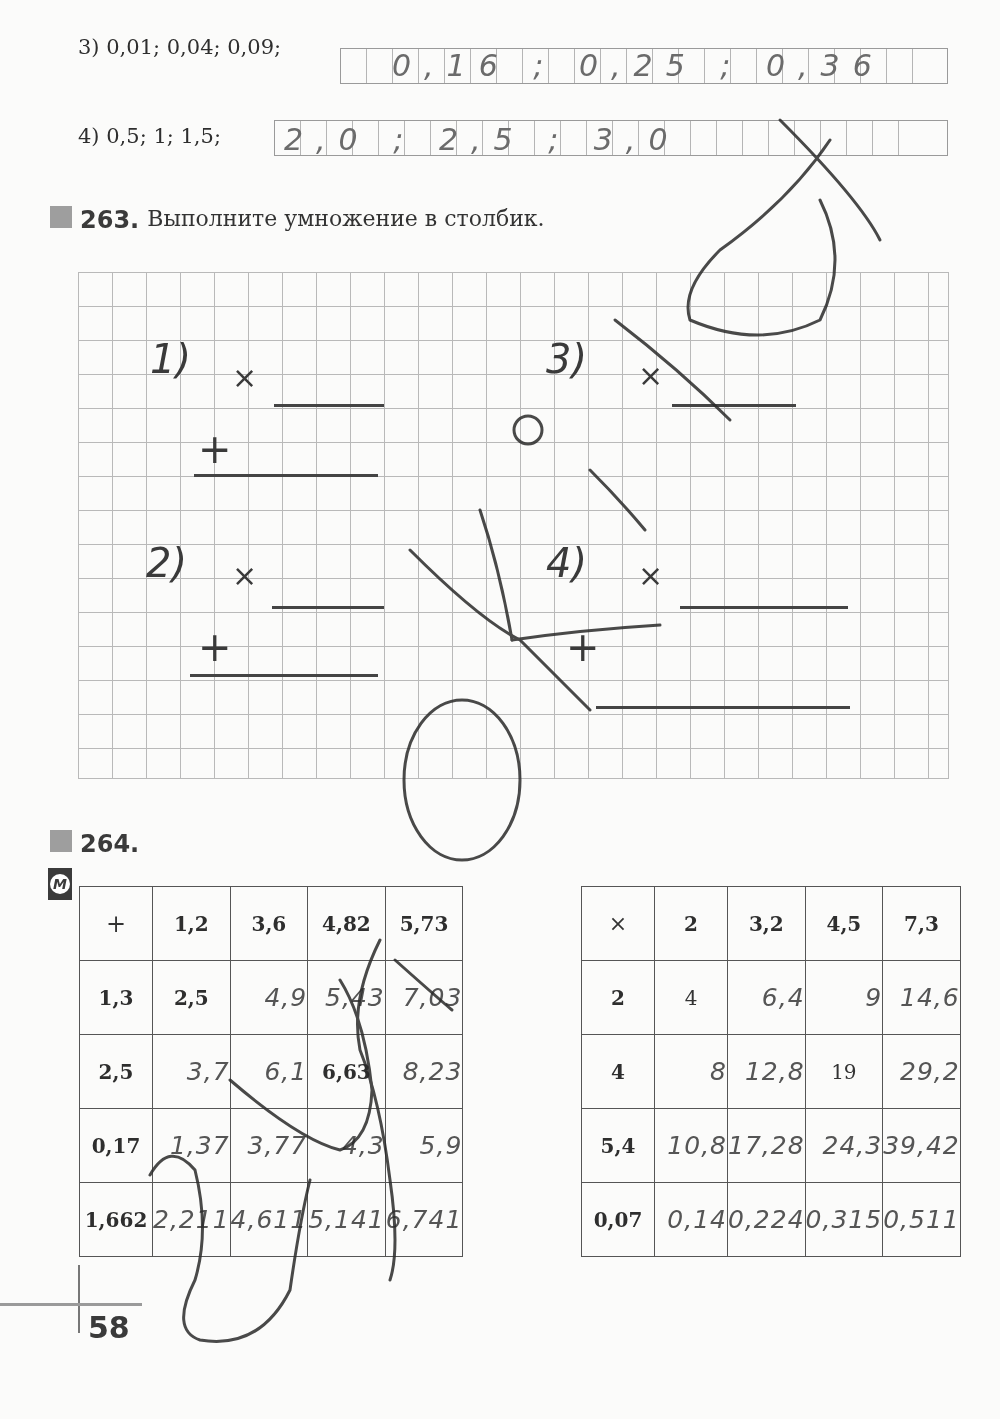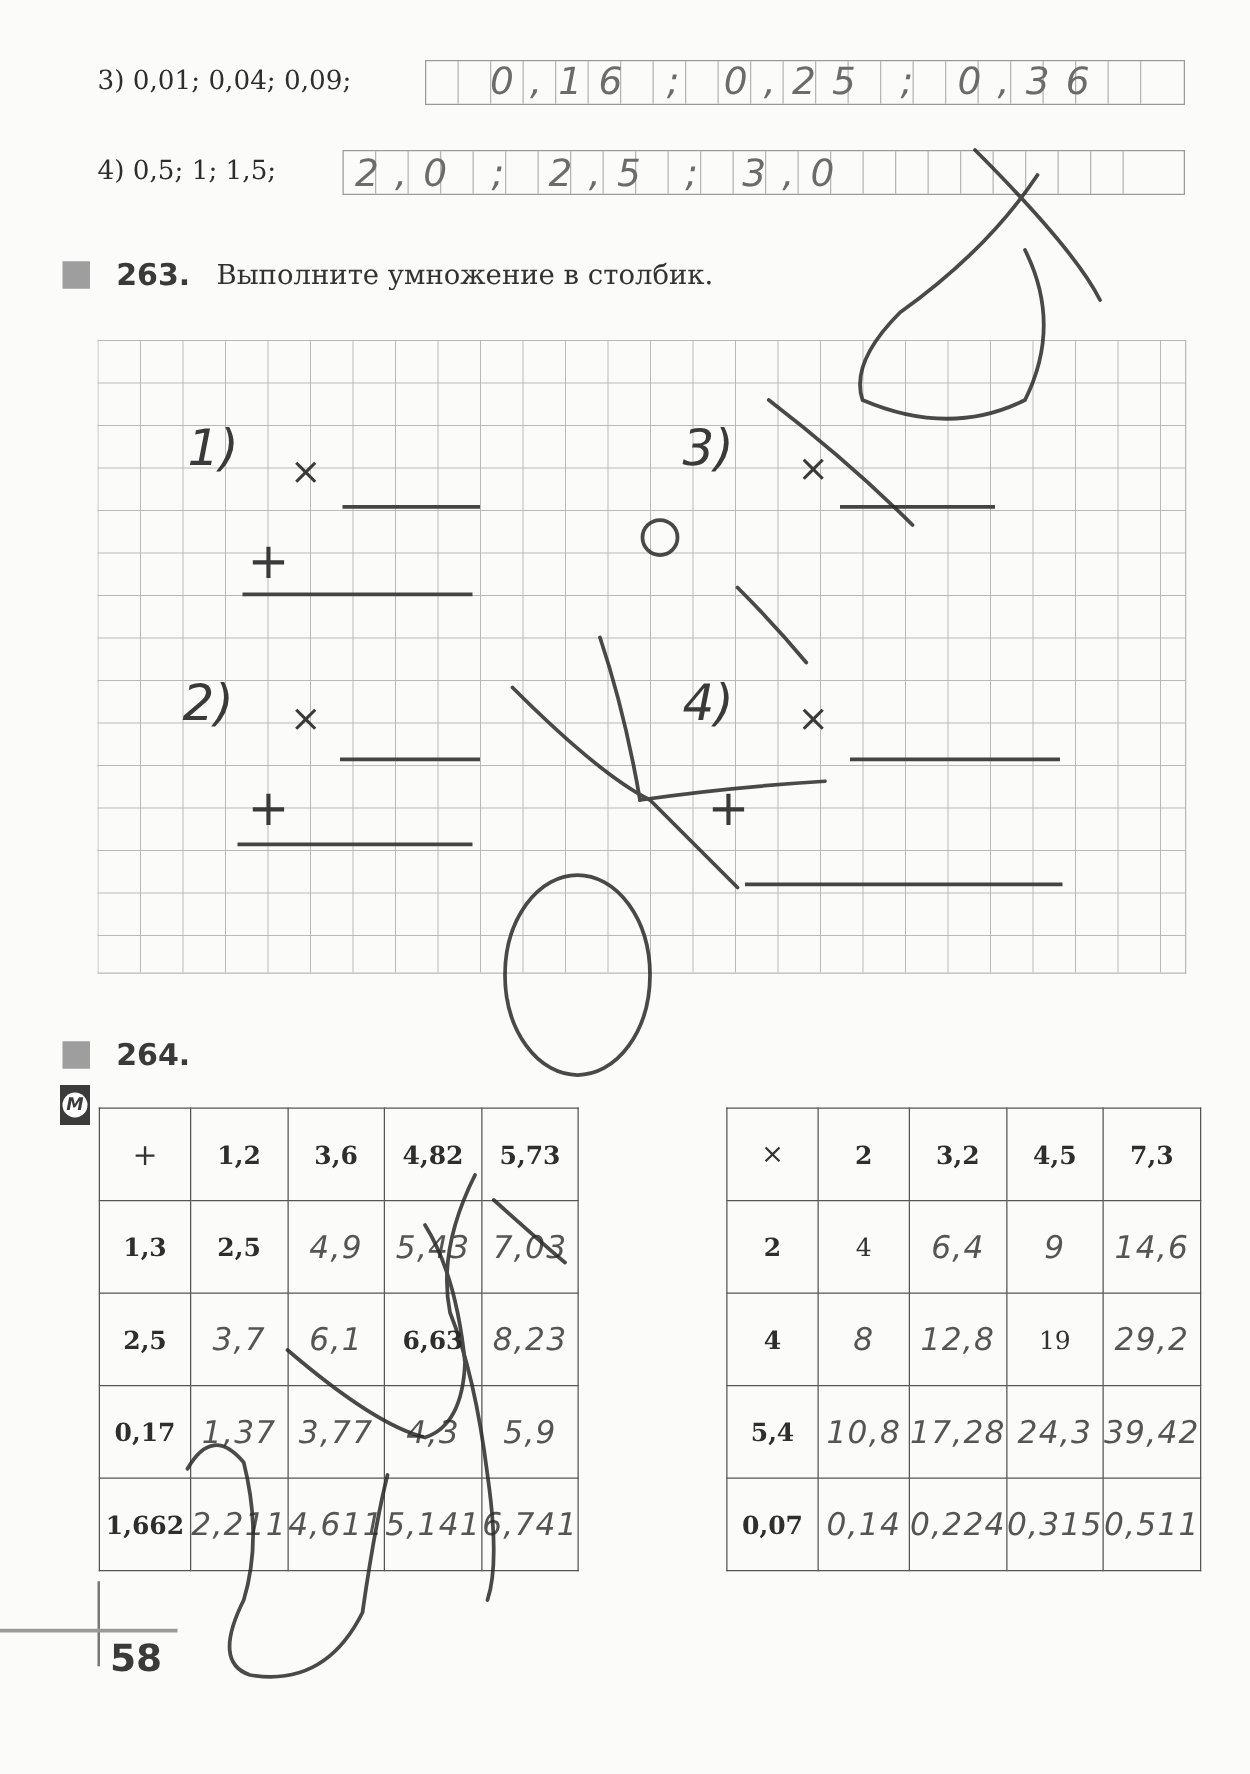--- a/index.html
+++ b/index.html
@@ -3,47 +3,47 @@
 <meta charset="utf-8">
 <style>
   html,body{margin:0;padding:0;}
   body{width:1000px;height:1419px;background:#fbfbfa;position:relative;overflow:hidden;font-family:"DejaVu Serif",serif;color:#333;}
   .abs{position:absolute;}
   .task-line{font-family:"DejaVu Serif",serif;font-size:21px;color:#2e2e2e;}
   .answer-box{position:absolute;height:34px;border:1px solid #9a9a9a;display:flex;}
   .answer-box .cell{width:26px;border-right:1px solid #b5b5b5;height:100%;box-sizing:border-box;}
   .answer-box .cell:last-child{border-right:none;}
   .hw{font-family:"DejaVu Sans",sans-serif;color:#6b6b6b;font-style:italic;letter-spacing:13px;}
-  .ex-head{display:flex;align-items:center;font-size:22px;gap:13px;}
+  .ex-head{display:flex;font-size:22px;}
   .ex-square{width:22px;height:22px;background:#9e9e9e;margin-right:8px;}
   .ex-num{font-family:"DejaVu Sans",sans-serif;font-weight:bold;font-size:24px;color:#3a3a3a;margin-right:8px;}
   .ex-text{font-family:"DejaVu Serif",serif;font-size:22px;color:#333;}
   .grid{position:absolute;left:78px;top:272px;width:870px;height:506px;
     background-image:linear-gradient(to right,#b9b9b9 1px,transparent 1px),linear-gradient(to bottom,#b9b9b9 1px,transparent 1px);
     background-size:34px 34px;border-right:1px solid #b9b9b9;border-bottom:1px solid #b9b9b9;}
   .calc{position:absolute;font-family:"DejaVu Sans",sans-serif;font-style:italic;}
   .calc .lbl{position:absolute;font-size:40px;color:#3a3a3a;}
   .calc .op{position:absolute;font-size:30px;color:#3a3a3a;}
   .calc .bar{position:absolute;height:3px;background:#444;}
   table.t{position:absolute;border-collapse:collapse;}
   table.t td{border:1.5px solid #555;width:72px;height:73px;text-align:center;vertical-align:middle;font-family:"DejaVu Serif",serif;font-size:20px;padding:0;}
   table.t td.h{font-weight:bold;color:#2e2e2e;}
   table.t td.g{color:#333;}
-  table.t td.hw{font-family:"DejaVu Sans",sans-serif;font-style:italic;color:#555;font-size:25px;letter-spacing:1px;font-weight:normal;}
+  table.t td.hw{font-family:"DejaVu Sans",sans-serif;font-style:italic;color:#555;font-size:25px;letter-spacing:1px;font-weight:normal;text-align:right;}
   .m-badge{position:absolute;left:48px;top:868px;width:24px;height:32px;background:#3b3b3b;display:flex;align-items:center;justify-content:center;}
   .m-badge span{width:20px;height:20px;border-radius:50%;background:#fff;color:#3b3b3b;font-family:"DejaVu Sans",sans-serif;font-weight:bold;font-style:italic;font-size:14px;display:flex;align-items:center;justify-content:center;}
   .page-num{position:absolute;left:88px;top:1270px;font-family:"DejaVu Sans",sans-serif;font-weight:bold;font-size:30px;color:#3a3a3a;margin-top:40px;}
   .footer-rule{position:absolute;left:0;top:1303px;width:142px;height:3px;background:#9a9a9a;}
   .footer-vline{position:absolute;left:78px;top:1265px;width:2px;height:68px;background:#777;}
   svg.scribble{position:absolute;left:0;top:0;pointer-events:none;}
 </style>
 </head>
 <body>
 
-<div class="abs task-line" style="left:78px;top:52px;text-align:center;">3) 0,01; 0,04; 0,09;</div>
+<div class="abs task-line" style="left:78px;top:35px;text-align:center;">3) 0,01; 0,04; 0,09;</div>
 <div class="answer-box" style="left:340px;top:48px;width:606px;">
   <div class="cell"></div>
     <div class="cell"></div>
     <div class="cell"></div>
     <div class="cell"></div>
     <div class="cell"></div>
     <div class="cell"></div>
     <div class="cell"></div>
     <div class="cell"></div>
     <div class="cell"></div>

